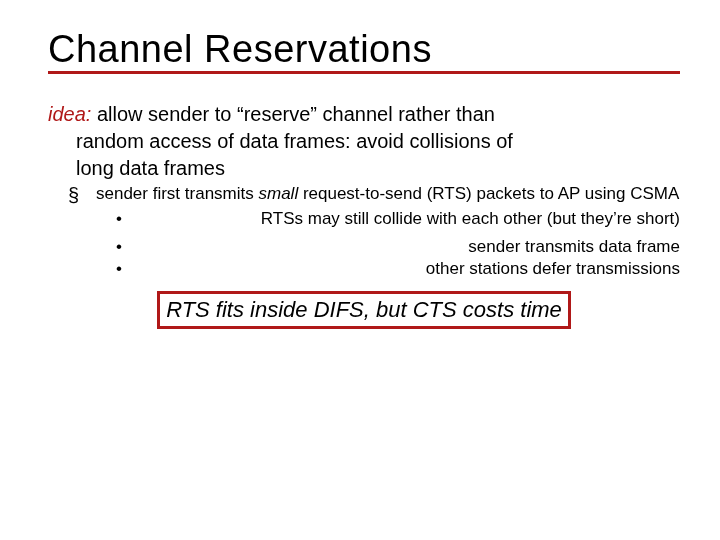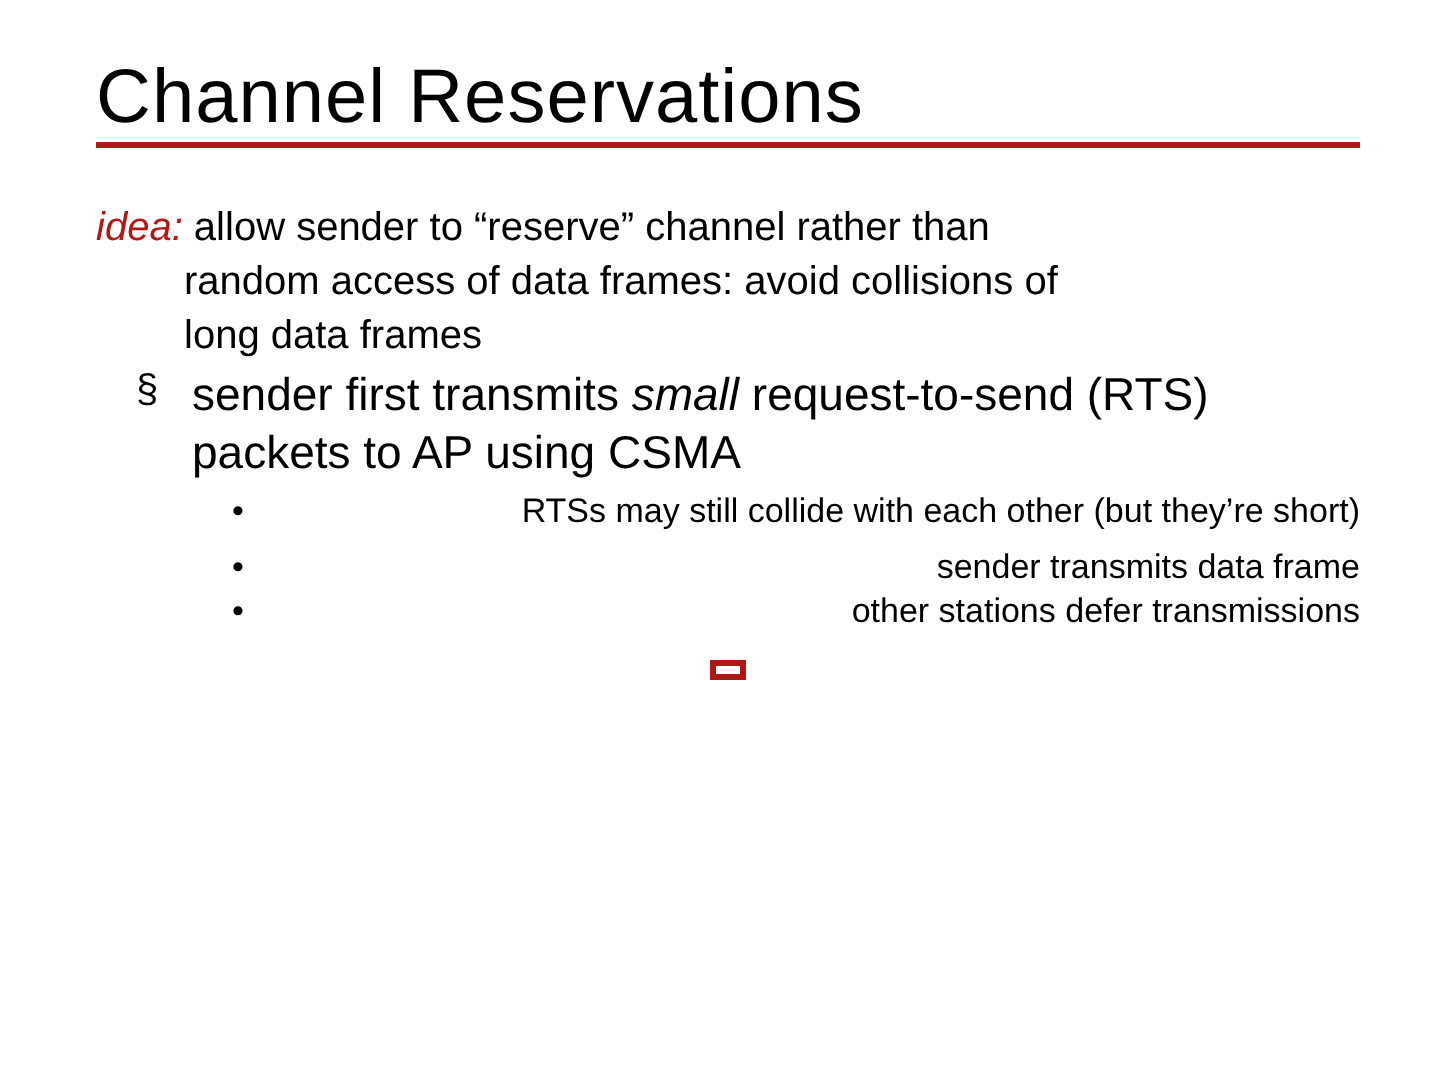--- a/index.html
+++ b/index.html
@@ -25,31 +25,31 @@
     line-height: 1.25;
     margin-left: 0;
     margin-bottom: 2px;
   }
   .idea-label {
     font-style: italic;
     color: #b01818;
     margin-top: 44px;
   }
   .idea-cont {
-    margin-left: 44px;
+    margin-left: 28px;
   }
   ul.top {
     list-style: none;
     margin-left: 20px;
     margin-top: 2px;
   }
   ul.top > li {
     position: relative;
     padding-left: 28px;
-    font-size: 23px;
+    font-size: 17px;
     line-height: 1.25;
     margin-bottom: 2px;
   }
   ul.top > li::before {
     content: "§";
     position: absolute;
     left: 0;
     top: 0;
     font-size: 20px;
   }
@@ -109,14 +109,15 @@
 
 <ul class="top">
 </ul>
 <ul class="sub">
   <li>sender transmits data frame</li>
   <li>other stations defer transmissions</li>
 </ul>
 
 <div class="callout-wrap">
   <div class="callout">
+    <div>RTS fits inside DIFS, but CTS costs time</div>
   </div>
 </div>
 
 </body></html>

